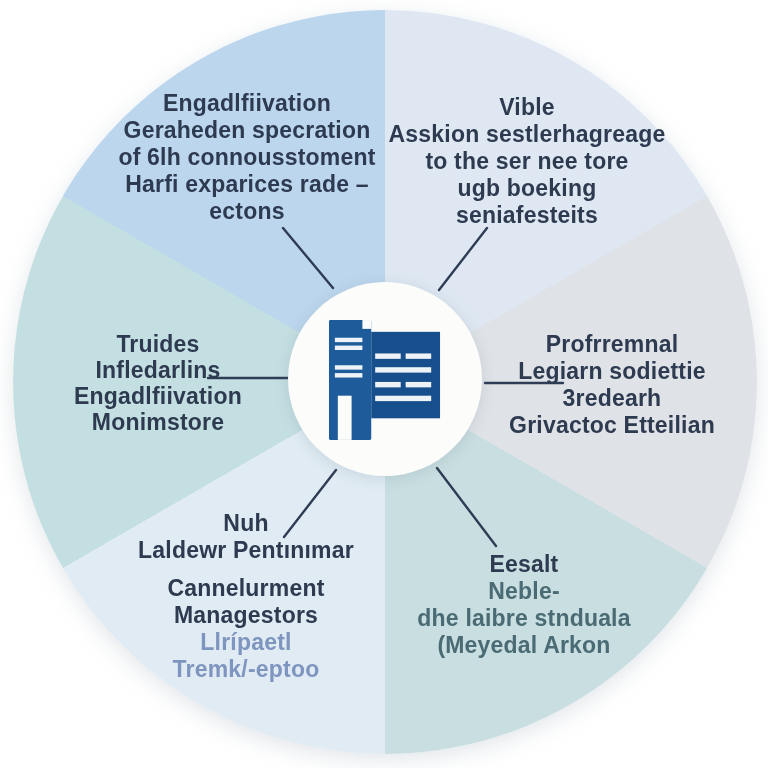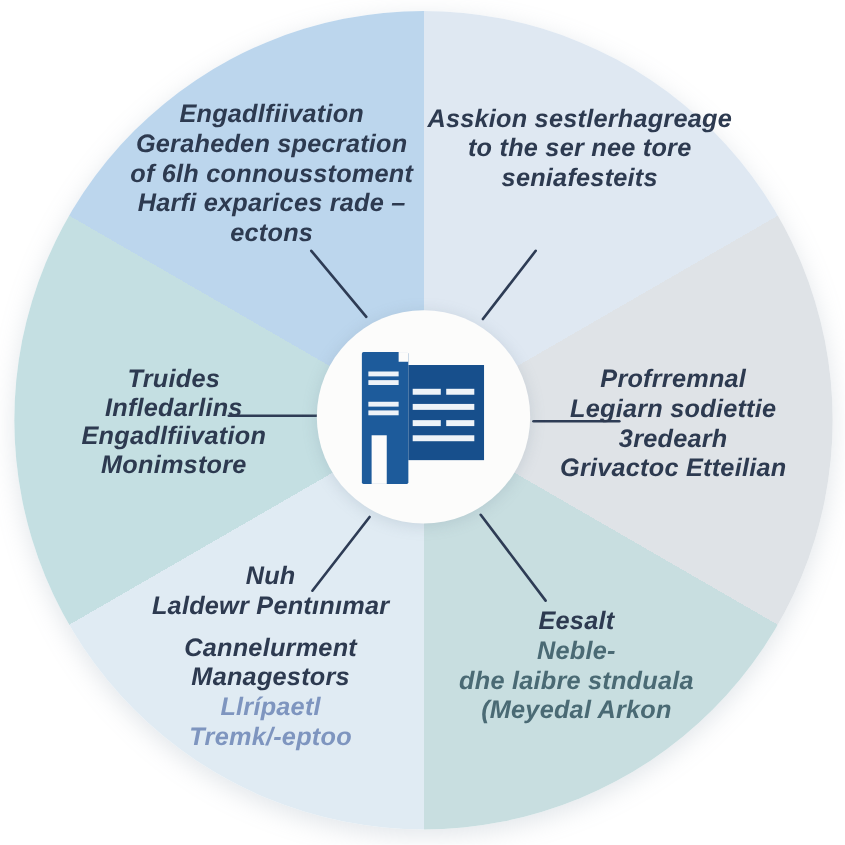--- a/index.html
+++ b/index.html
@@ -9,21 +9,20 @@
     height: 768px;
     background: #ffffff;
     overflow: hidden;
     font-family: "Liberation Sans", "DejaVu Sans", sans-serif;
   }
   .stage {
     position: relative;
     width: 768px;
     height: 620px;
     background: var(--bg, #ffffff);
-    font-style: italic;
   }
   .wheel {
     position: absolute;
     left: 13px;
     top: 10px;
     width: 744px;
     height: 744px;
     border-radius: 50%;
     background: conic-gradient(from 0deg,
       var(--seg-top-right)    0deg   60deg,
@@ -118,22 +117,24 @@
 
   <div class="text-block tb-top-left">
     <div>Engadlfiivation</div>
     <div>Geraheden specration</div>
     <div>of 6lh connousstoment</div>
     <div>Harfi exparices rade –</div>
     <div>ectons</div>
   </div>
 
   <div class="text-block tb-top-right">
+    <div>Vible</div>
     <div>Asskion sestlerhagreage</div>
     <div>to the ser nee tore</div>
+    <div>ugb boeking</div>
     <div>seniafesteits</div>
   </div>
 
   <div class="text-block tb-left">
     <div>Truides</div>
     <div>Infledarlins</div>
     <div>Engadlfiivation</div>
     <div>Monimstore</div>
   </div>
 

